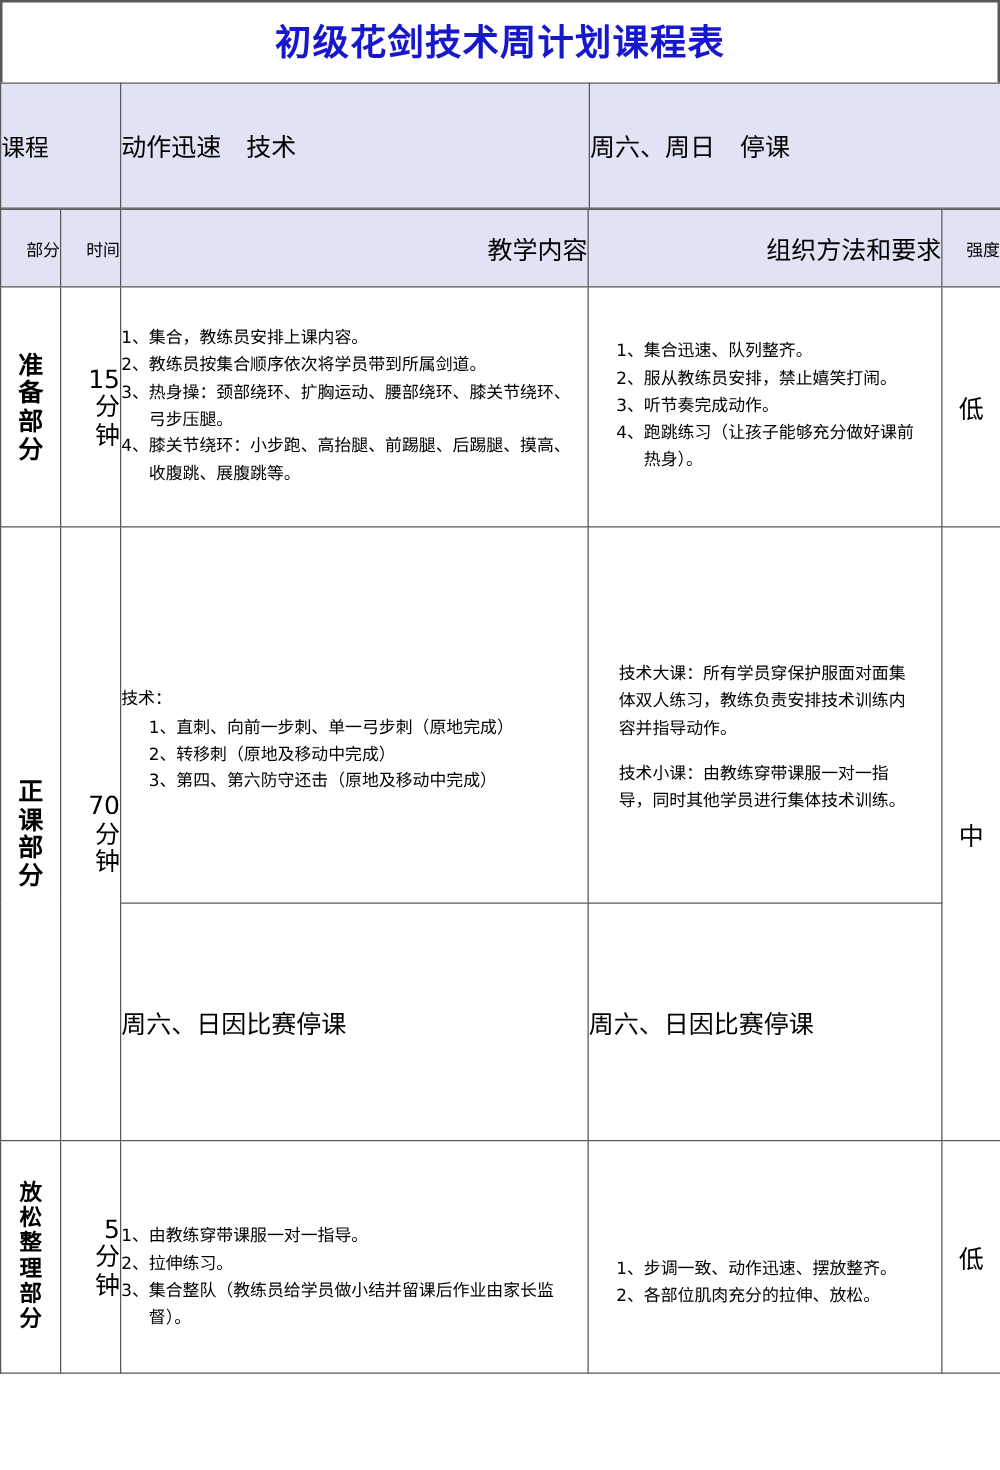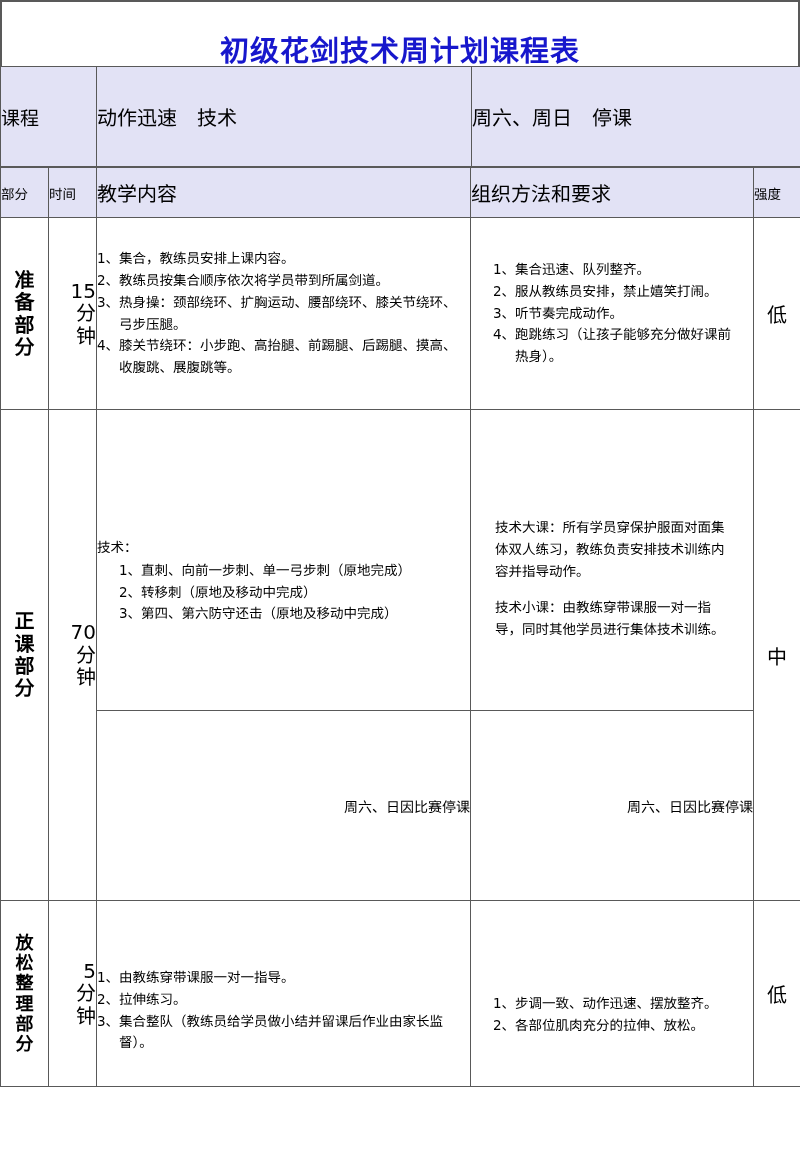--- a/index.html
+++ b/index.html
@@ -24,21 +24,21 @@
     background: #ffffff;
   }
 
   
   .title-bar {
     height: 66px;
     border-left: 2px solid #595959;
     border-right: 2px solid #595959;
     border-top: 2px solid #595959;
     display: flex;
-    align-items: flex-end;
+    align-items: center;
     justify-content: center;
     background: #ffffff;
     box-sizing: border-box;
   }
   .title-text {
     font-size: 29px;
     font-weight: bold;
     color: #1717cc;
     letter-spacing: 1px;
     line-height: 1;
@@ -85,22 +85,22 @@
   .aim-body {
     font-size: 14.5px;
     line-height: 1.75;
     padding: 16px 12px 18px 14px;
     vertical-align: top;
   }
   .aim-body div { white-space: nowrap; }
 
   
   .coltitle {
-    text-align: left;
-    height: 50px;
+    text-align: right;
+    height: 62px;
     font-size: 13.5px;
   }
   .coltitle.wide { font-size: 20px; }
 
   
   .vlabel {
     text-align: center;
     font-size: 20px;
     font-weight: bold;
     line-height: 1.12;
@@ -138,22 +138,22 @@
 
   .techhead { margin-bottom: 1px; }
   .indent-list { padding-left: 22px; }
 
   .intensity {
     text-align: center;
     font-size: 20px;
   }
 
   .centered-note {
-    text-align: right;
-    font-size: 14px;
+    text-align: left;
+    font-size: 20px;
     vertical-align: middle;
   }
 
   .orgpara {
     font-size: 13.5px;
     line-height: 1.62;
   }
 </style>
 </head>
 <body>

